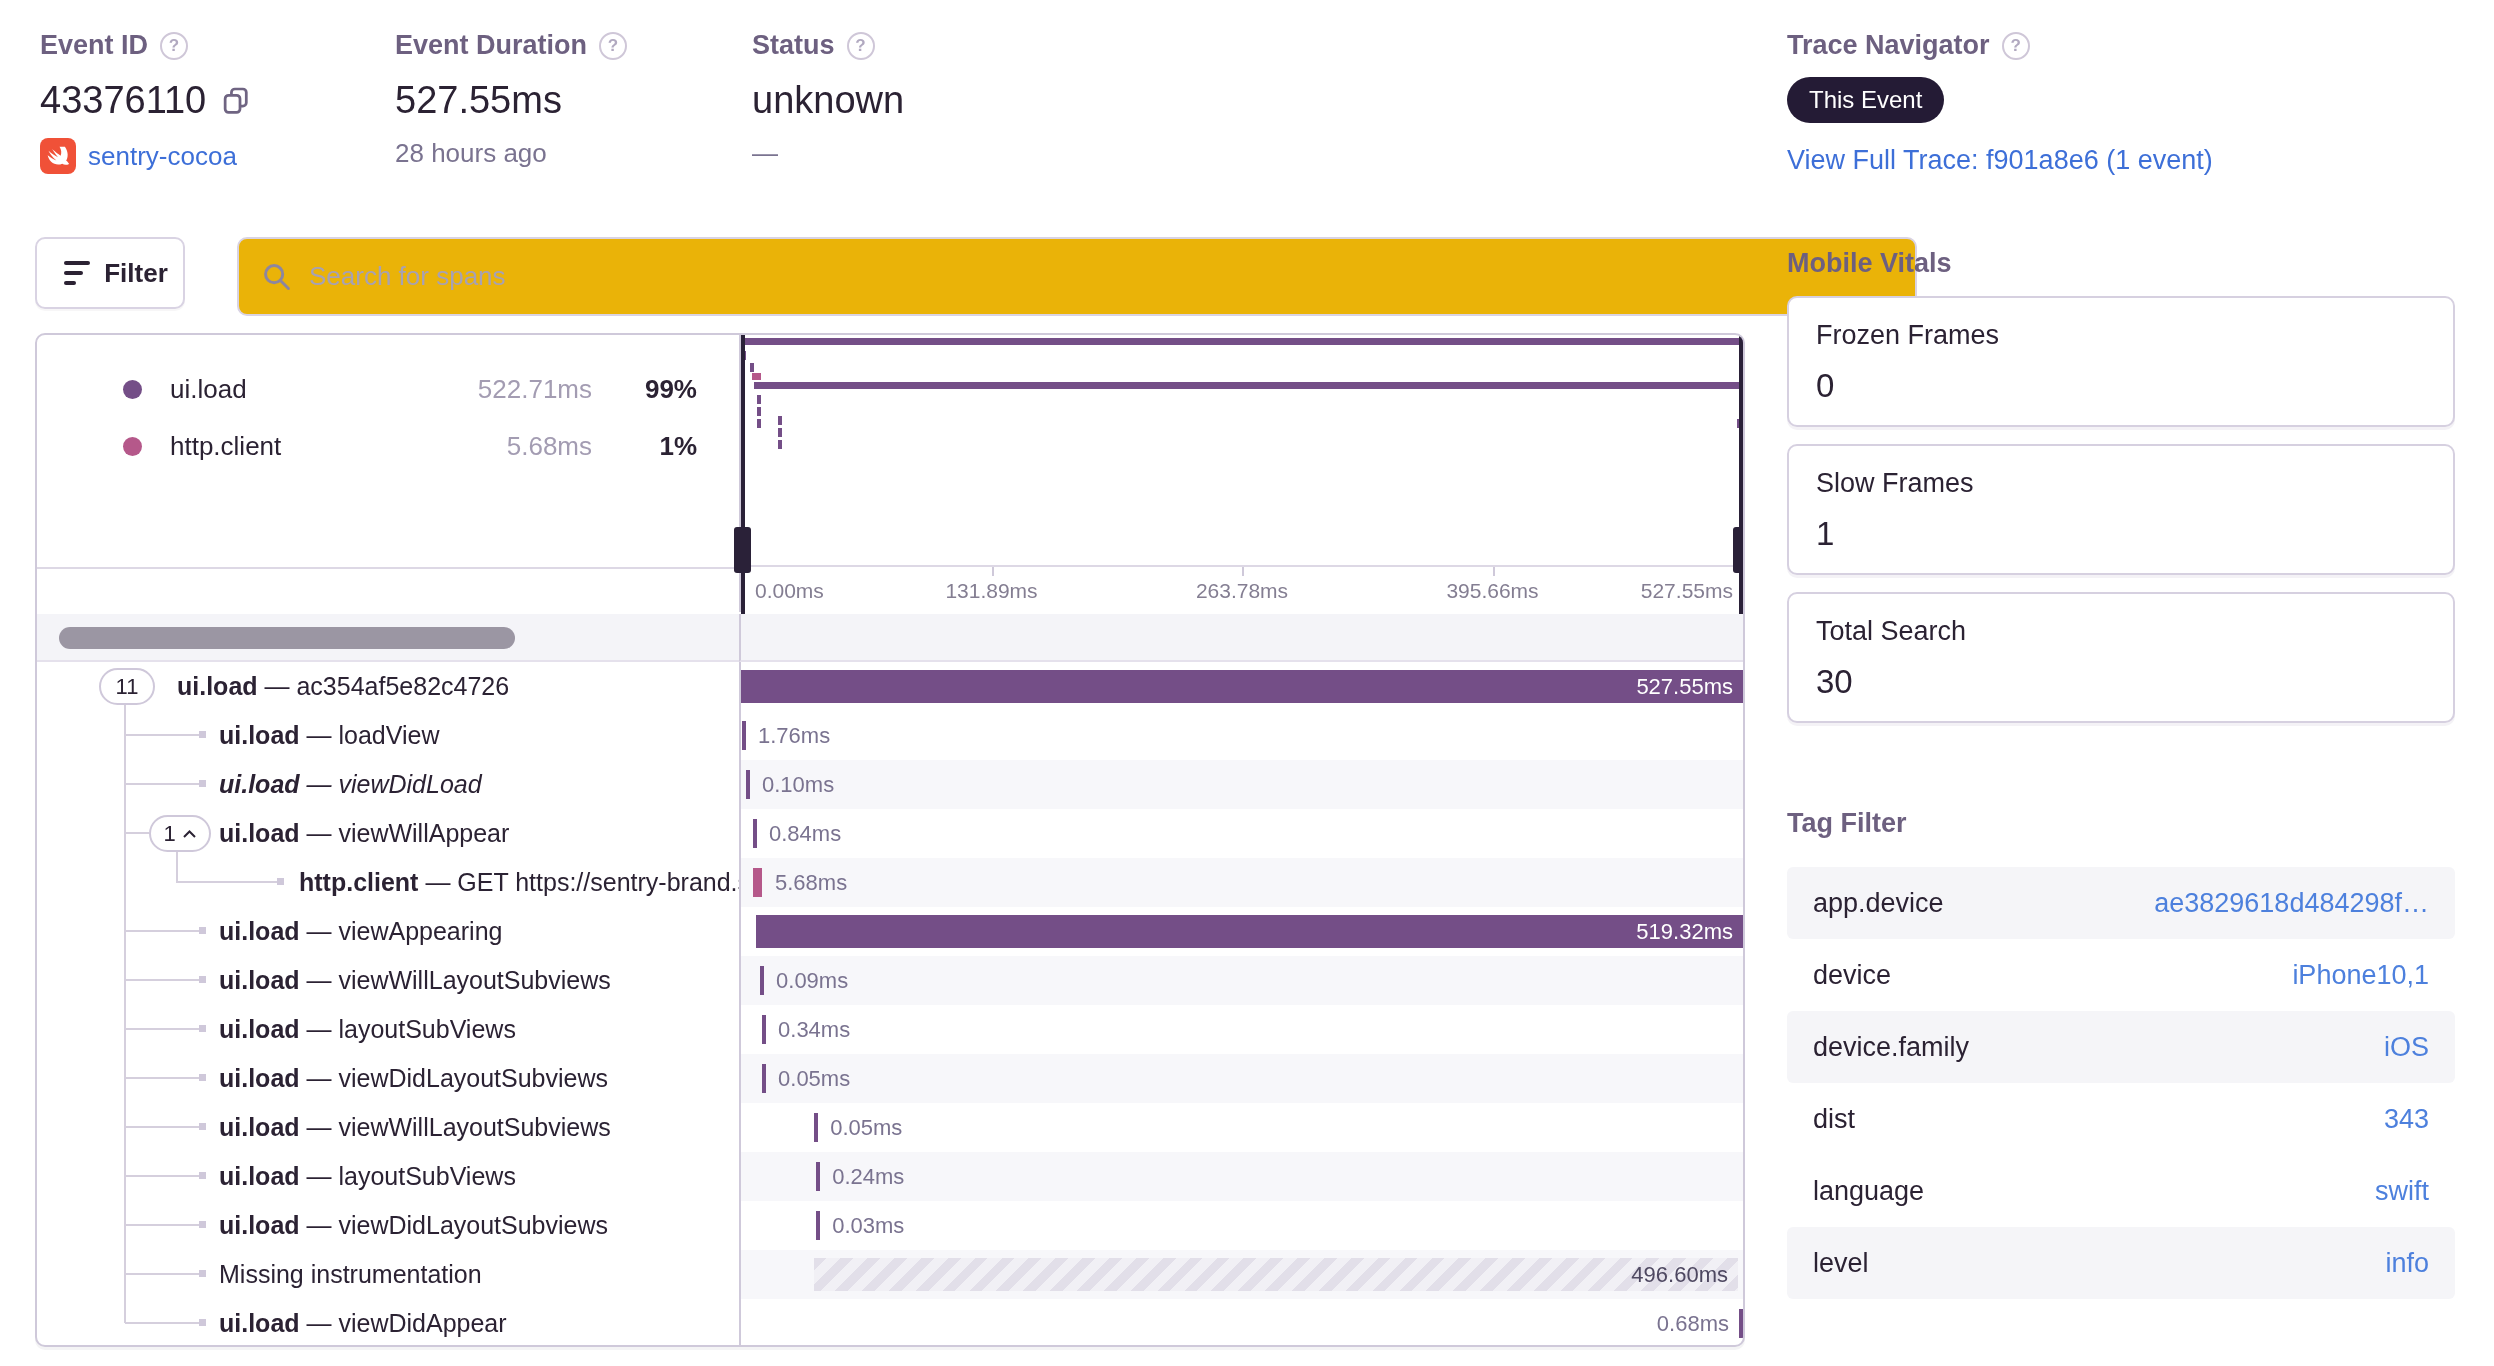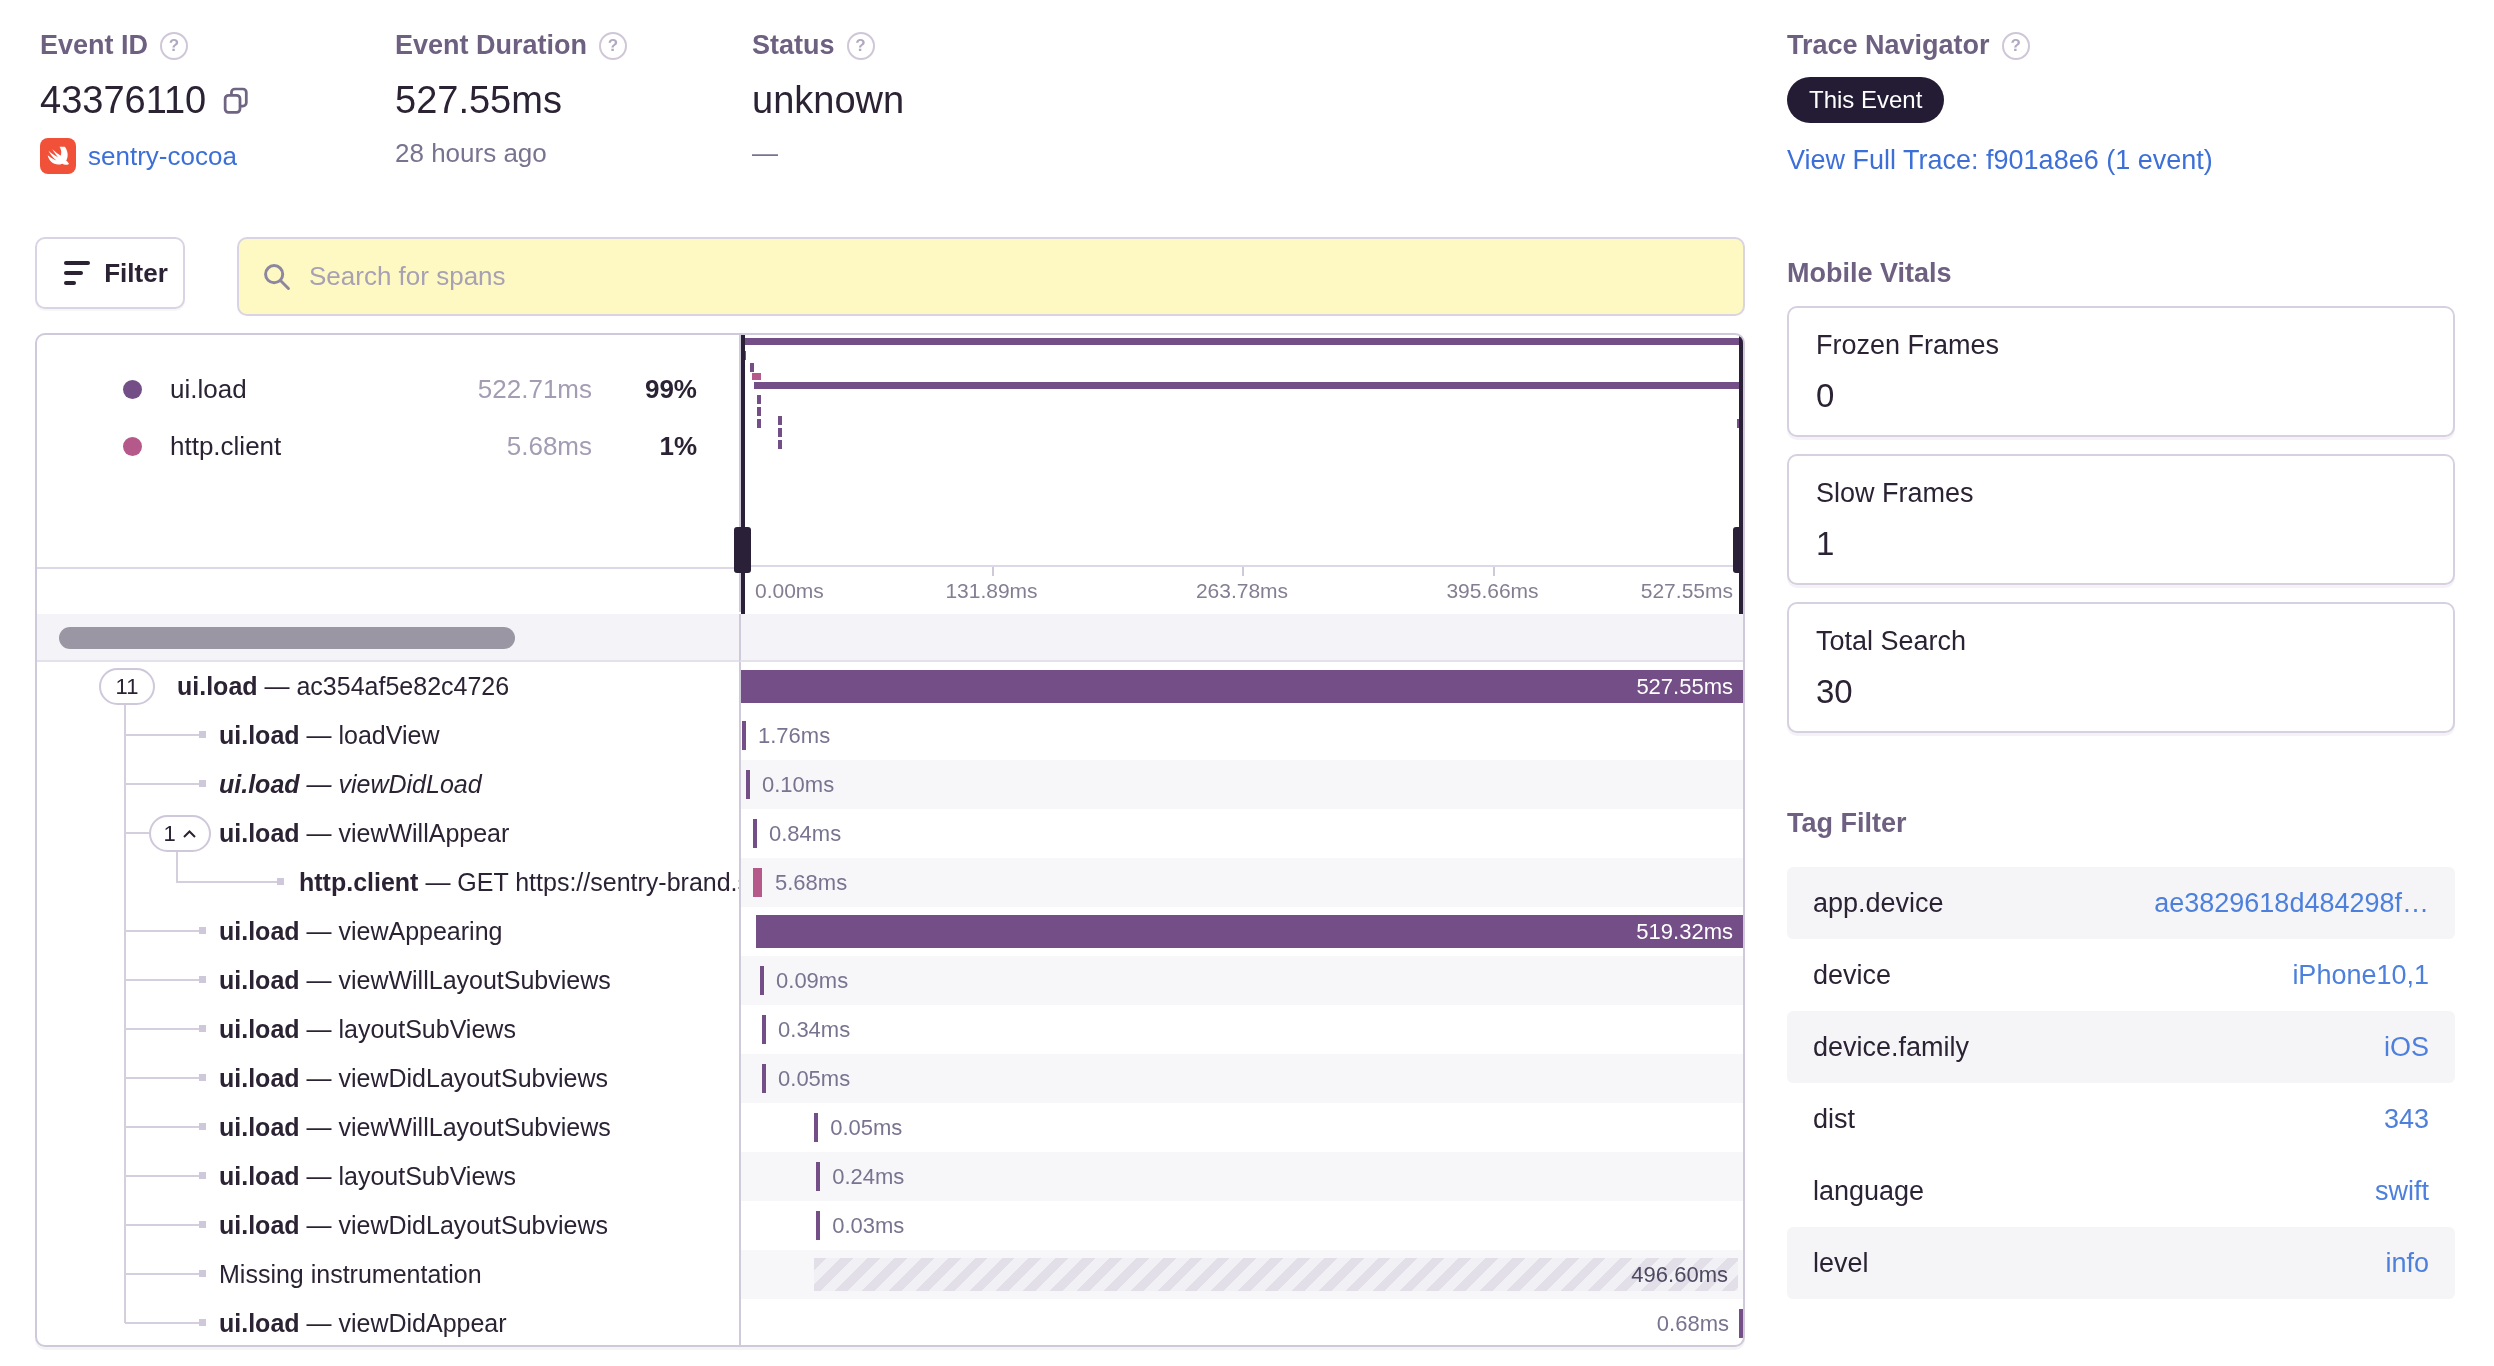--- a/index.html
+++ b/index.html
@@ -22,22 +22,22 @@
                  display:inline-flex; align-items:center; justify-content:center; }
 
   
   .btn-filter { position:absolute; left:35px; top:237px; width:150px; height:72px;
                 background:#fff; border:2px solid #d9d3e3; border-radius:10px;
                 display:flex; align-items:center; justify-content:center; gap:14px;
                 font-size:26px; font-weight:bold; color:#2b2233; cursor:pointer;
                 box-shadow:0 2px 0 rgba(43,34,51,.04);padding-left:12px; }
   .filter-glyph { display:inline-flex; flex-direction:column; gap:6px; }
   .filter-glyph i { display:block; height:4px; border-radius:2px; background:#2b2233; }
-  .search-box { position:absolute; left:237px; top:237px; width:1508px; height:79px;
-                background:#fef9c3; border:2px solid #d9d3e3; border-radius:10px;
+  .search-box { position:absolute; left:237px; top:237px; width:1680px; height:79px;
+                background:#eab308; border:2px solid #d9d3e3; border-radius:10px;
                 display:flex; align-items:center; gap:16px; padding:0 22px; }
   .search-box input { border:none; outline:none; flex:1; font-size:26px; color:#2b2233;
                       font-family:"Liberation Sans",sans-serif; background:transparent; }
   .search-box input::placeholder { color:#a7a1b3; }
 
   
   .panel { position:absolute; left:35px; top:333px; width:1710px; height:1014px;
            border:2px solid #cfc9da; border-radius:10px; overflow:hidden; background:#fff;
            box-shadow:0 3px 0 rgba(43,34,51,.05); }
   .prow { display:flex; width:100%; }
@@ -92,21 +92,21 @@
   .bar .blabel { color:#fff; font-size:22px; padding-right:10px; }
   .bar.hatch { background:repeating-linear-gradient(135deg,#e2dfe9 0 9px,#f1f0f5 9px 19px); }
   .bar.hatch .blabel { color:var(--hatch-label,#4e4861); }
   .btick { position:absolute; top:10px; width:4px; height:29px; background:var(--purple,#744e87); }
   .btick.pinkt { width:9px; background:var(--pink,#b5588a); }
   .ticklabel { position:absolute; top:12px; font-size:22px; color:var(--bar-label,#7a7390); }
 
   
   .rheading { font-size:27px; font-weight:bold; color:#6d6080; }
   #trace-nav { position:absolute; left:1787px; top:30px; width:668px; }
-  #mobile-vitals { position:absolute; left:1787px; top:248px; width:668px;margin-top:10px; }
+  #mobile-vitals { position:absolute; left:1787px; top:248px; width:668px; }
   .vcard { width:668px; height:131px; border:2px solid #d6d0e0; border-radius:10px; background:#fff;
            margin-top:17px; padding:22px 0 0 27px; box-shadow:0 3px 0 rgba(45,0,85,.05); }
   .vlabel { font-size:27px; color:#2b2233; }
   .vvalue { font-size:33px; color:#2b2233; margin-top:16px; }
   #tag-details { position:absolute; left:1787px; top:808px; width:668px; }
   .tag-table { margin-top:28px; }
   .tag-row { height:72px; display:flex; align-items:center; justify-content:space-between;
              padding:0 26px; font-size:27px; border-radius:6px; }
   .tag-row.alt { background:#f5f5f8; }
   .tag-key { color:#2b2233; }

